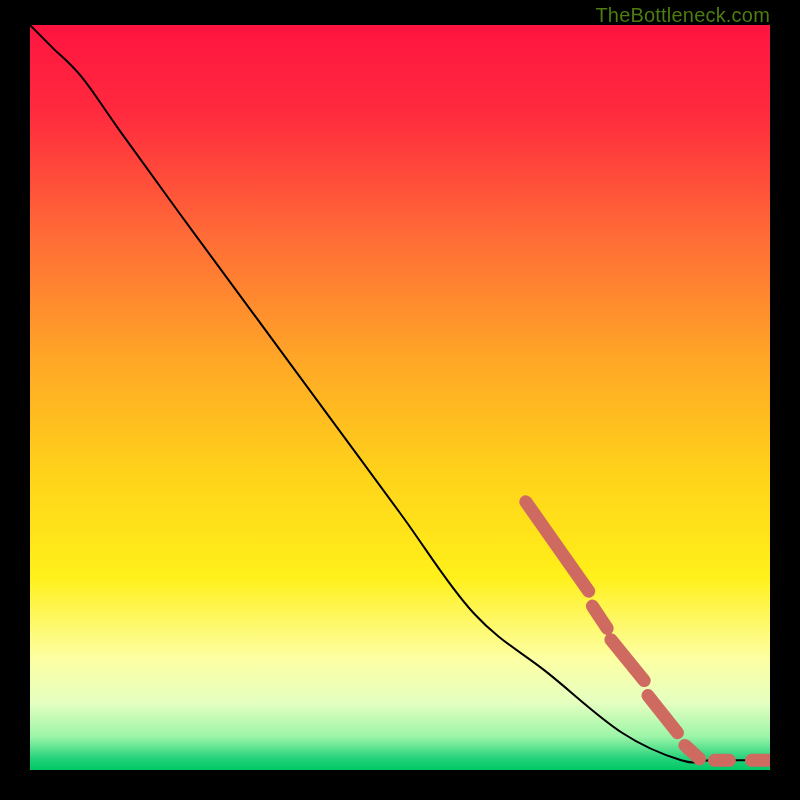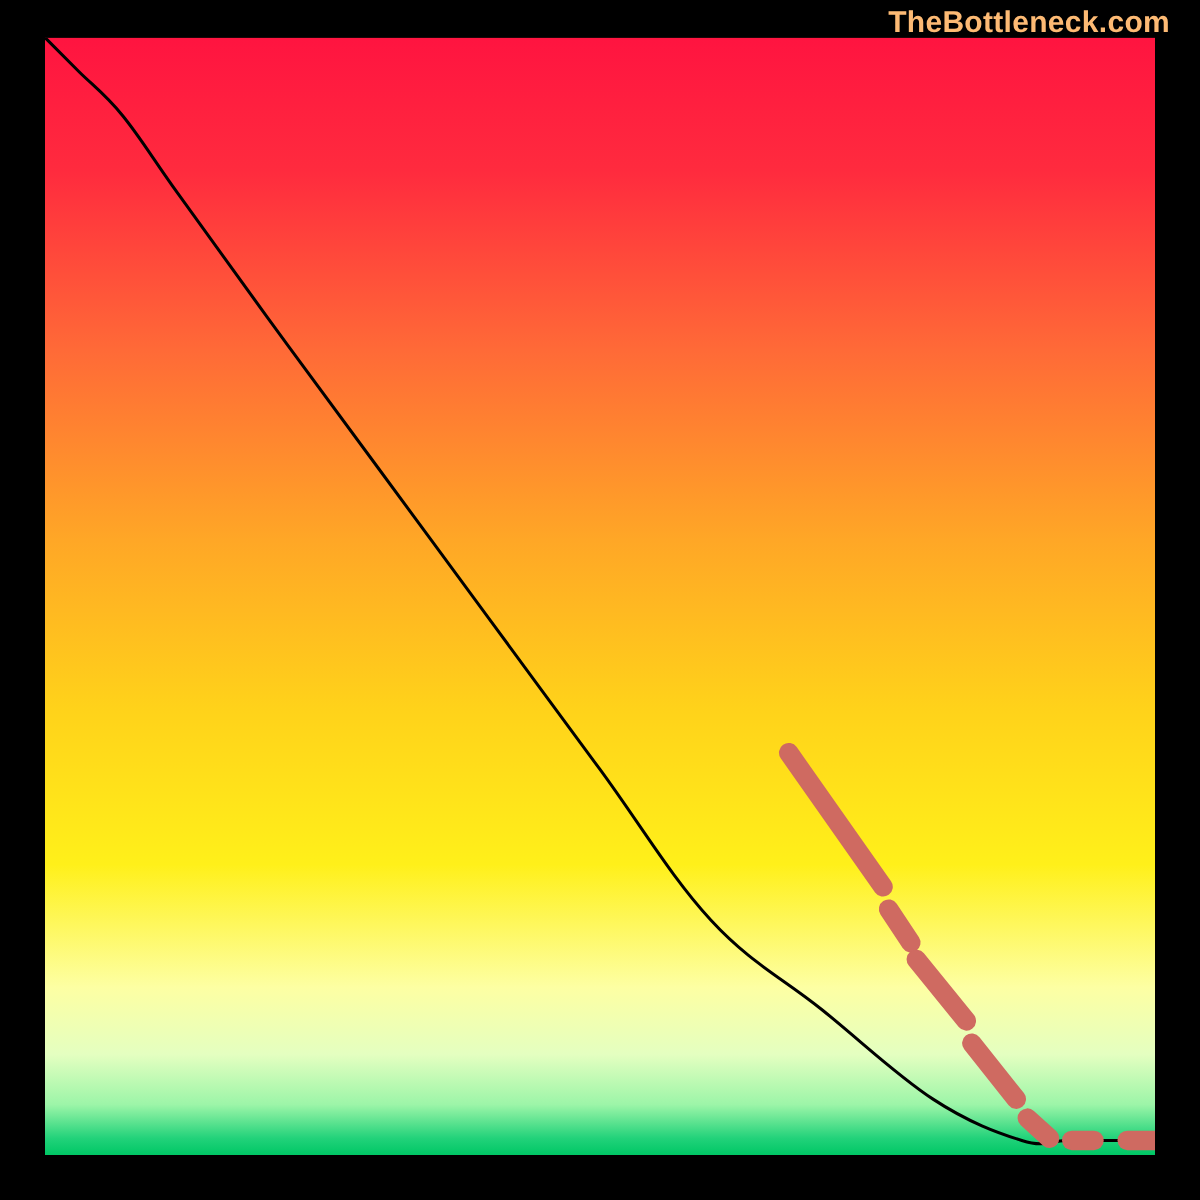--- a/index.html
+++ b/index.html
@@ -20,24 +20,24 @@
     position: absolute;
     left: 30px;
     top: 25px;
     width: 740px;
     height: 745px;
     overflow: hidden;
   }
   .watermark {
     position: absolute;
     top: 4px;
-    right: 20px;
+    right: 30px;
     font-size: 20px;
-    font-weight: 700;
-    color: #fdba74;
+    font-weight: 400;
+    color: #4d7c0f;
     letter-spacing: 0.2px;
   }
   svg { display: block; }
 </style>
 </head>
 <body>
 
 <div class="frame">
   <div class="watermark">TheBottleneck.com</div>
 

